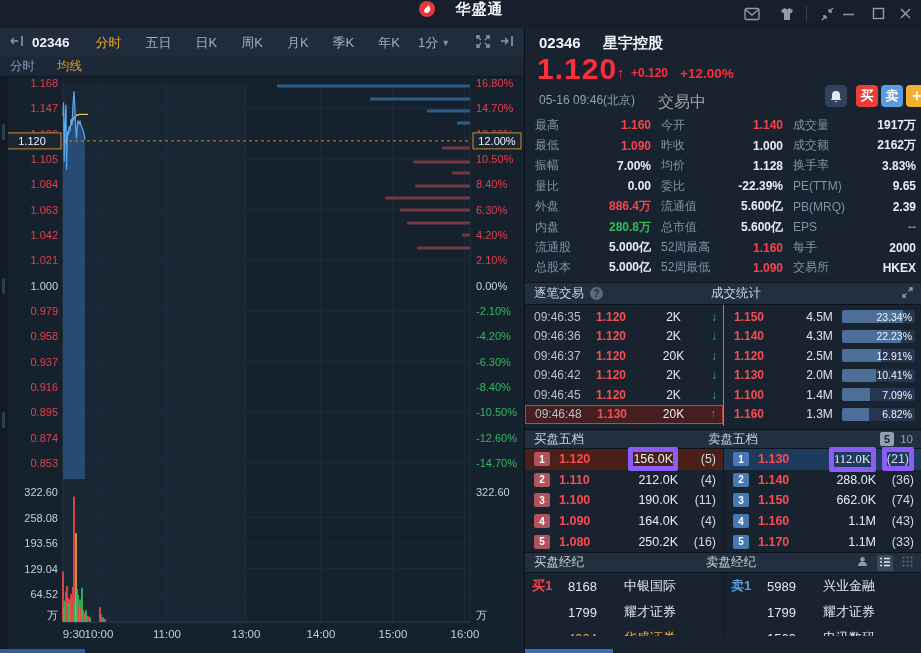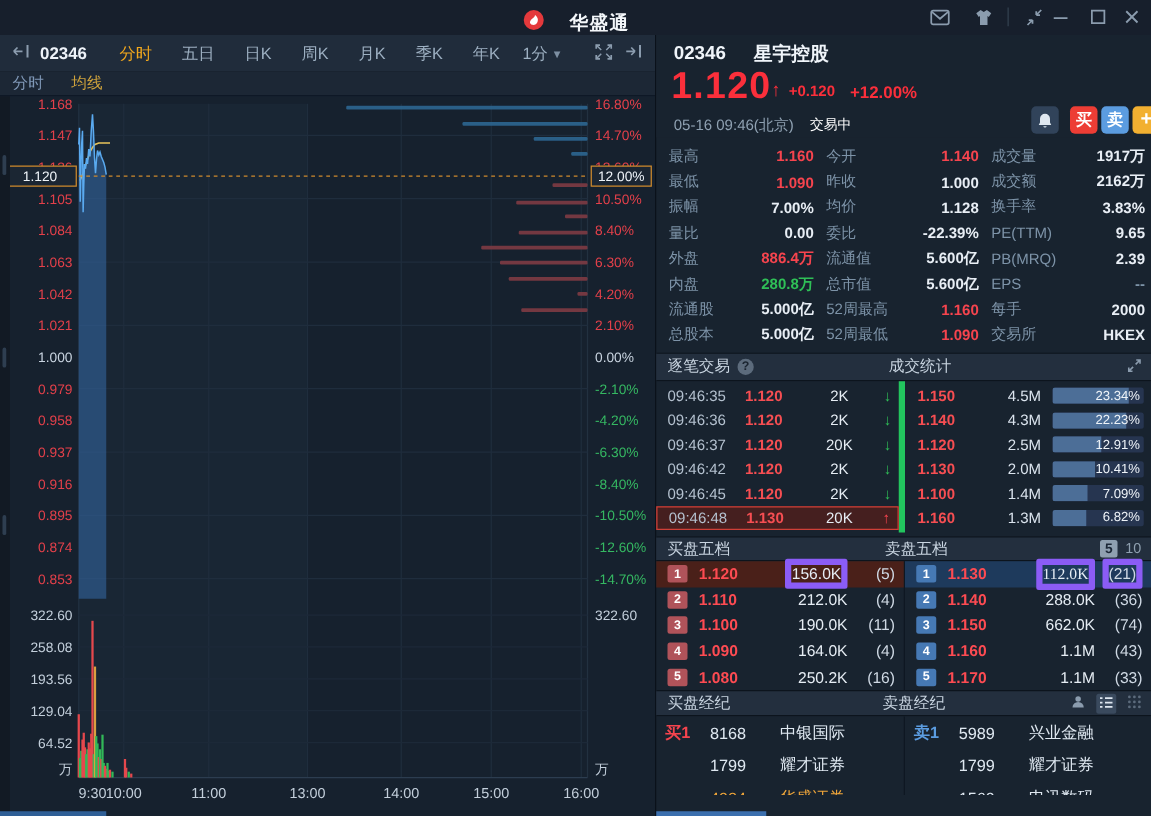--- a/index.html
+++ b/index.html
@@ -3,21 +3,21 @@
 <meta charset="utf-8">
 <style>
   html,body{margin:0;padding:0;background:#0d141d;}
   body{width:921px;height:653px;overflow:hidden;position:relative;
        font-family:"Liberation Sans","DejaVu Sans",sans-serif;
        -webkit-font-smoothing:antialiased;color:#dfe8f1;font-size:12px;}
   .abs{position:absolute;}
 
   
   #titlebar{left:0;top:0;width:921px;height:28px;background:#171f2c;}
-  #logo{left:0;top:0;width:921px;height:28px;display:flex;align-items:flex-end;justify-content:center;gap:20px;}
+  #logo{left:0;top:0;width:921px;height:28px;display:flex;align-items:flex-start;justify-content:center;gap:20px;}
   #logo .appname{font-size:15px;font-weight:bold;color:#f4f7fa;letter-spacing:1px;}
   .tbicon{top:7px;width:16px;height:15px;color:#8b9cae;}
   .tbicon svg{display:block;}
 
   
   #left{left:0;top:28px;width:524px;height:625px;background:#16212e;}
   #toolbar{left:0;top:0;width:524px;height:29px;background:#202c3b;border-bottom:1px solid #0c1420;
            display:flex;align-items:center;gap:0;}
   #toolbar .sym{font-weight:bold;font-size:13.5px;color:#eef3f9;margin:0 14px 0 8px;}
   .tab{color:#9db0c2;font-size:13px;padding:0 12px;cursor:pointer;}
@@ -42,21 +42,21 @@
 
   
   #qhead{height:82px;background:#18232f;}
   #qcode{left:14px;top:6px;font-size:15px;font-weight:bold;color:#f0f5fa;}
   #qname{left:78px;top:6px;font-size:15px;font-weight:bold;color:#f0f5fa;}
   #qprice{left:12px;top:24px;font-size:30px;font-weight:bold;color:#fb2f3b;letter-spacing:1px;}
   #qarrow{left:92px;top:36px;font-size:15px;font-weight:bold;color:#fb2f3b;}
   #qchg{left:106px;top:38px;font-size:12px;font-weight:bold;color:#fb2f3b;}
   #qchgp{left:155px;top:38px;font-size:13.5px;font-weight:bold;color:#fb2f3b;}
   #qdate{left:14px;top:64px;font-size:12px;color:#8fa1b2;}
-  #qstatus{left:123px;top:64px;font-size:11px;color:#ffffff;}
+  #qstatus{left:133px;top:64px;font-size:16px;color:#a3a3a3;}
   .qbtn{top:57px;width:22px;height:22px;border-radius:4px;color:#fff;font-size:13px;font-weight:bold;
         display:flex;align-items:center;justify-content:center;cursor:pointer;}
   #bellbtn{left:300px;background:#31435a;}
   #buybtn{left:331px;background:#ed3d35;}
   #sellbtn{left:356px;background:#5b9ce0;}
   #plusbtn{left:381px;background:#f2b031;font-size:16px;}
 
   
   #stats{height:172px;padding:5px 8px 0 10px;display:grid;
          grid-template-columns:50px 76px 66px 66px 64px 59px;grid-auto-rows:20.4px;align-items:center;}
@@ -65,21 +65,21 @@
   .sval.red{color:#f6444e;} .sval.green{color:#2fbf57;} .sval.muted{color:#7d93a8;}
   .sval.last{padding-right:0;}
 
   
   #tickhead{height:23px;}
   #tickhead .t1{margin-left:9px;}
   .helpicon{width:13px;height:13px;border-radius:50%;background:#5c6b7c;color:#1b2531;font-size:10px;font-weight:bold;
             display:inline-flex;align-items:center;justify-content:center;margin-left:6px;}
   #tickhead .t2{margin-left:108px;}
   #tickbody{height:121px;display:flex;}
-  #tickL{width:200px;border-right:5px solid #22c55e;padding-top:2px;box-sizing:border-box;}
+  #tickL{width:200px;border-right:1px solid #22c55e;padding-top:2px;box-sizing:border-box;}
   #tickR{width:197px;padding-top:2px;box-sizing:border-box;}
   .trow{height:19.5px;display:flex;align-items:center;padding:0 6px 0 9px;box-sizing:border-box;position:relative;}
   .trow .tm{width:62px;color:#b4c1cf;}
   .trow .pr{width:50px;color:#f64e52;font-weight:bold;}
   .trow .vl{flex:1;text-align:center;color:#e6edf4;}
   .trow .ar{width:16px;text-align:right;font-weight:bold;}
   .ar.d{color:#2fbf57;} .ar.u{color:#f6444e;}
   .trow.hl{border:1px solid #d04038;background:#451f1f;}
   .vrow{height:19.5px;display:flex;align-items:center;padding:0 6px 0 10px;box-sizing:border-box;}
   .vrow .pr{width:48px;color:#f64e52;font-weight:bold;}

